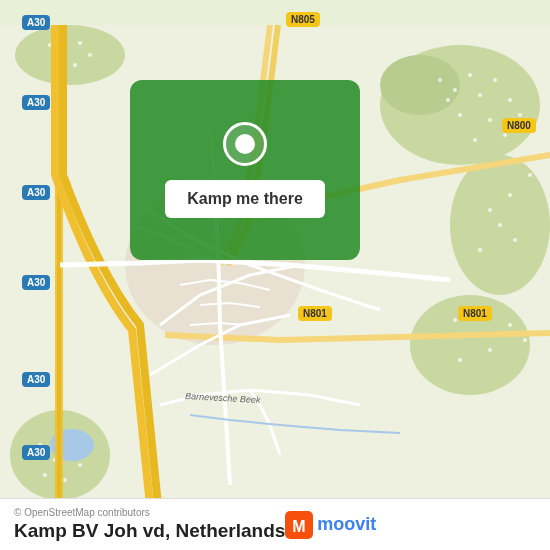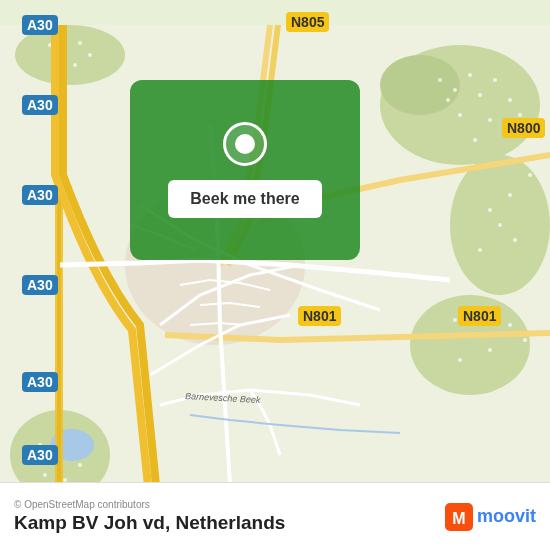--- a/index.html
+++ b/index.html
@@ -73,21 +73,21 @@
       font-weight: 600;
       cursor: pointer;
       white-space: nowrap;
     }
 
     
     .road-badge {
       position: absolute;
       border-radius: 4px;
       padding: 2px 5px;
-      font-size: 14px;
+      font-size: 10px;
       font-weight: bold;
       color: white;
       display: flex;
       align-items: center;
       justify-content: center;
     }
 
     .badge-a30 {
       background: #2a7ab5;
     }
@@ -100,23 +100,23 @@
     
     .bottom-bar {
       position: absolute;
       bottom: 0;
       left: 0;
       width: 100%;
       background: white;
       padding: 8px 14px 8px 14px;
       display: flex;
       align-items: center;
-      justify-content: space-between;
+      justify-content: flex-start;
       border-top: 1px solid #ddd;
-      height: 68px;
+      height: 52px;
     }
 
     .bottom-left {
       display: flex;
       flex-direction: column;
     }
 
     .attribution {
       font-size: 10px;
       color: #888;
@@ -281,21 +281,21 @@
   <div style="position:absolute;top:393px;left:185px;font-size:9px;color:#666;font-style:italic;transform:rotate(3deg);">
     <span>Barnevesche Beek</span>
   </div>
 
   <div class="route-overlay">
     <div class="location-pin">
       <div class="pin-circle-outer">
         <div class="pin-circle-inner"></div>
       </div>
     </div>
-    <button class="take-me-there-btn">Beek me there</button>
+    <button class="take-me-there-btn">Kamp me there</button>
   </div>
 
   <div class="bottom-bar">
     <div class="bottom-left">
       <span class="attribution">© OpenStreetMap contributors</span>
       <span class="place-name">Kamp BV Joh vd, Netherlands</span>
     </div>
     <div class="moovit-logo">
 
       <svg class="moovit-icon" viewBox="0 0 28 28" xmlns="http://www.w3.org/2000/svg">

